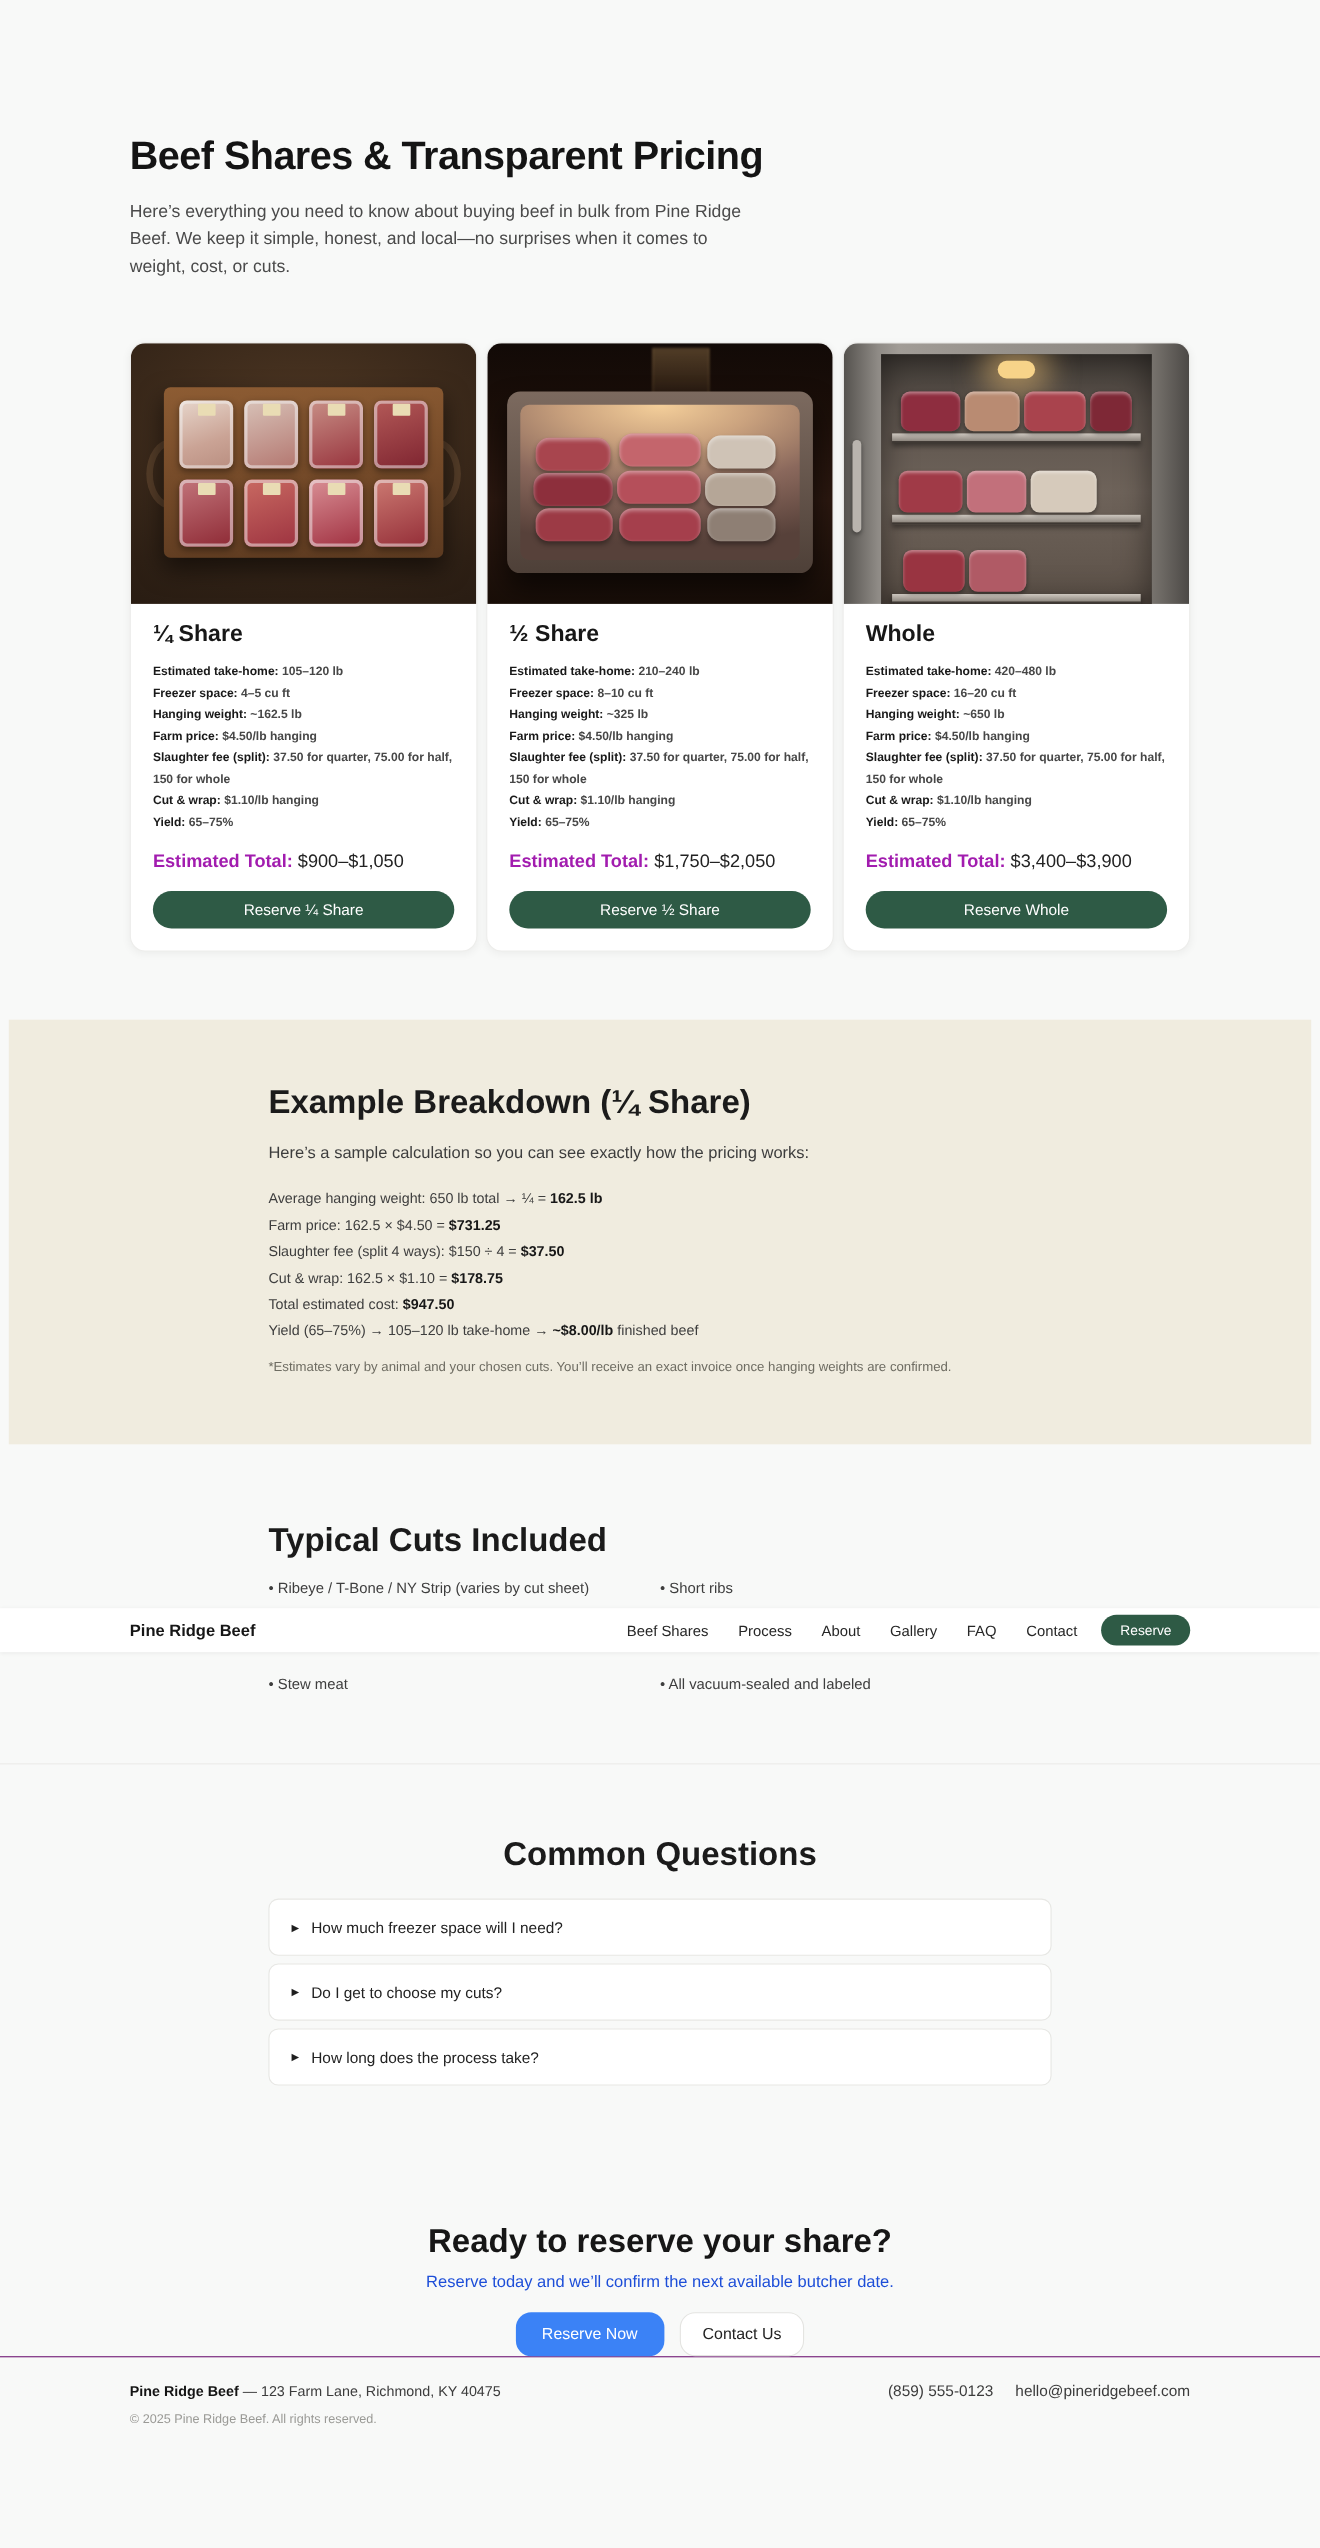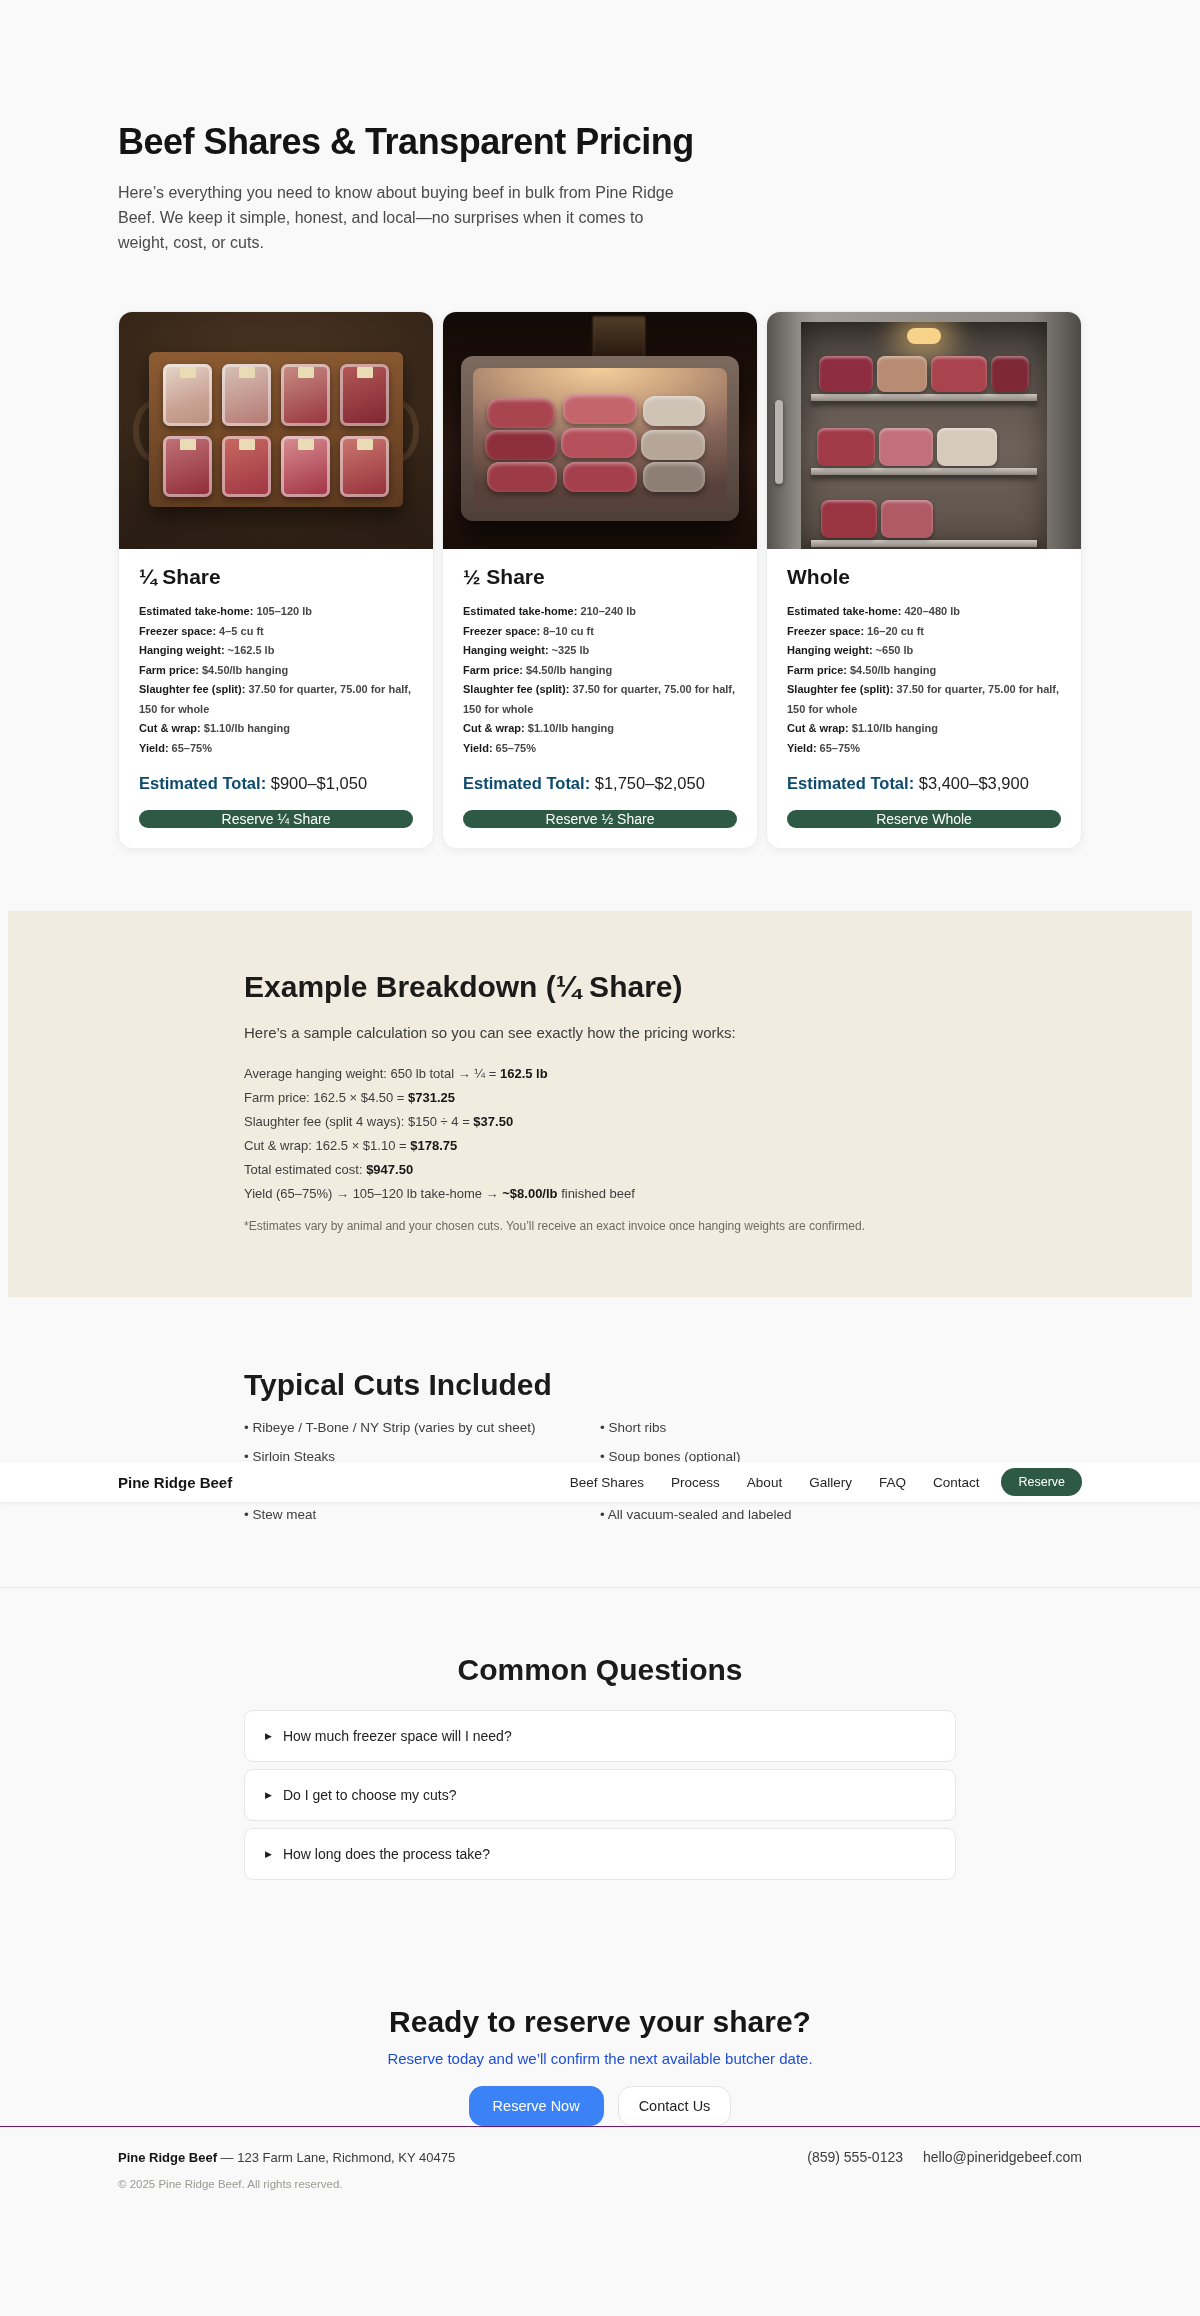--- a/index.html
+++ b/index.html
@@ -21,22 +21,22 @@
   .cards{margin-top:56px;display:grid;grid-template-columns:repeat(3,1fr);gap:8px;}
   .card{background:#fff;border:1px solid #ededeb;border-radius:14px;overflow:hidden;
         box-shadow:0 2px 8px rgba(0,0,0,.05);}
   .ph{position:relative;height:237px;overflow:hidden;}
   .card-body{padding:16px 20px 20px;}
   .card-body h3{margin:0;font-size:21px;line-height:24px;font-weight:700;color:#171717;}
   ul.details{list-style:none;margin:13px 0 0;padding:0;}
   ul.details li{font-size:11px;line-height:19.5px;color:#474747;font-weight:bold;}
   ul.details b{color:#191919;}
   .total{margin-top:13px;font-size:16.5px;line-height:24px;color:#222;}
-  .total b{color:#0c4a6e;}
-  .btn-reserve{display:block;width:100%;margin-top:15px;height:18px;border:none;cursor:pointer;
+  .total b{color:#a21caf;}
+  .btn-reserve{display:block;width:100%;margin-top:15px;height:34px;border:none;cursor:pointer;
         border-radius:999px;background:#2e5a45;color:#fff;font-size:14px;font-family:inherit;}
 
   
   .ph1{background:radial-gradient(140% 120% at 50% 30%,#4e3723 0%,#2e2015 55%,#1d140d 100%);}
   .ph1 .handle{position:absolute;top:50%;width:34px;height:52px;border:6px solid #59412b;border-radius:50%;
         transform:translateY(-50%);opacity:.85;}
   .ph1 .hl{left:14px}.ph1 .hr{right:14px}
   .ph1 .board{position:absolute;left:30px;right:30px;top:40px;bottom:42px;border-radius:6px;
         background:linear-gradient(175deg,#8d5c33,#704727 60%,#5c3a20);box-shadow:0 10px 22px rgba(0,0,0,.55);}
   .ph1 .grid{position:absolute;left:44px;right:44px;top:52px;bottom:52px;display:grid;

